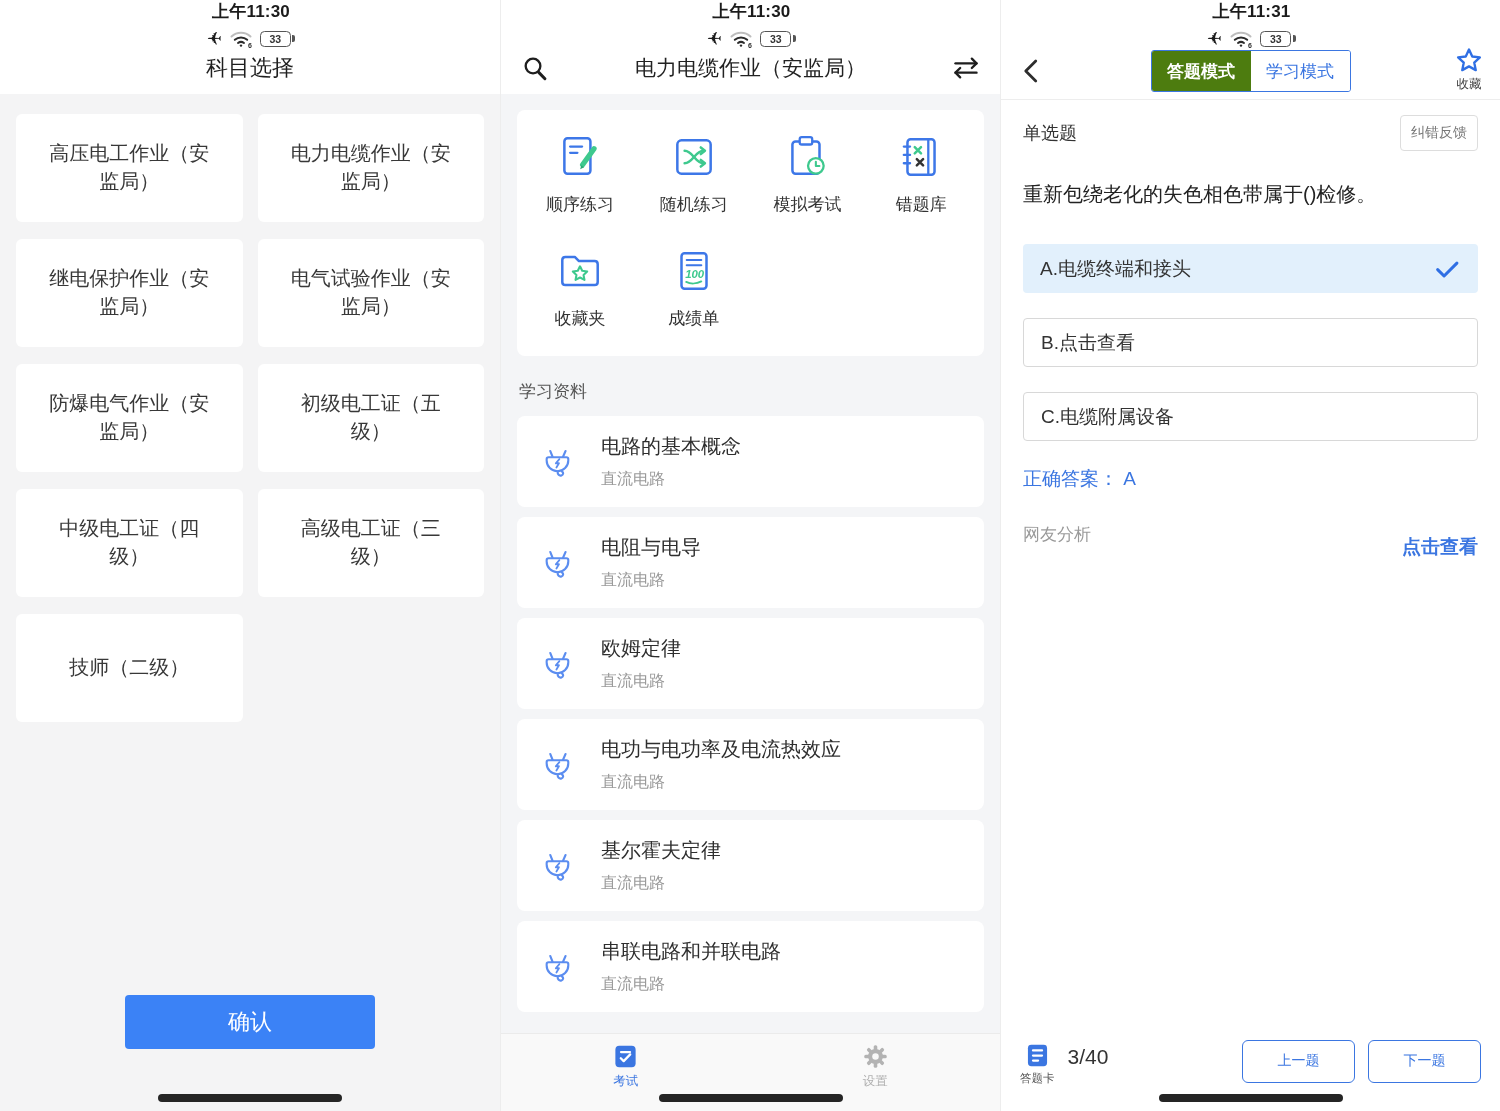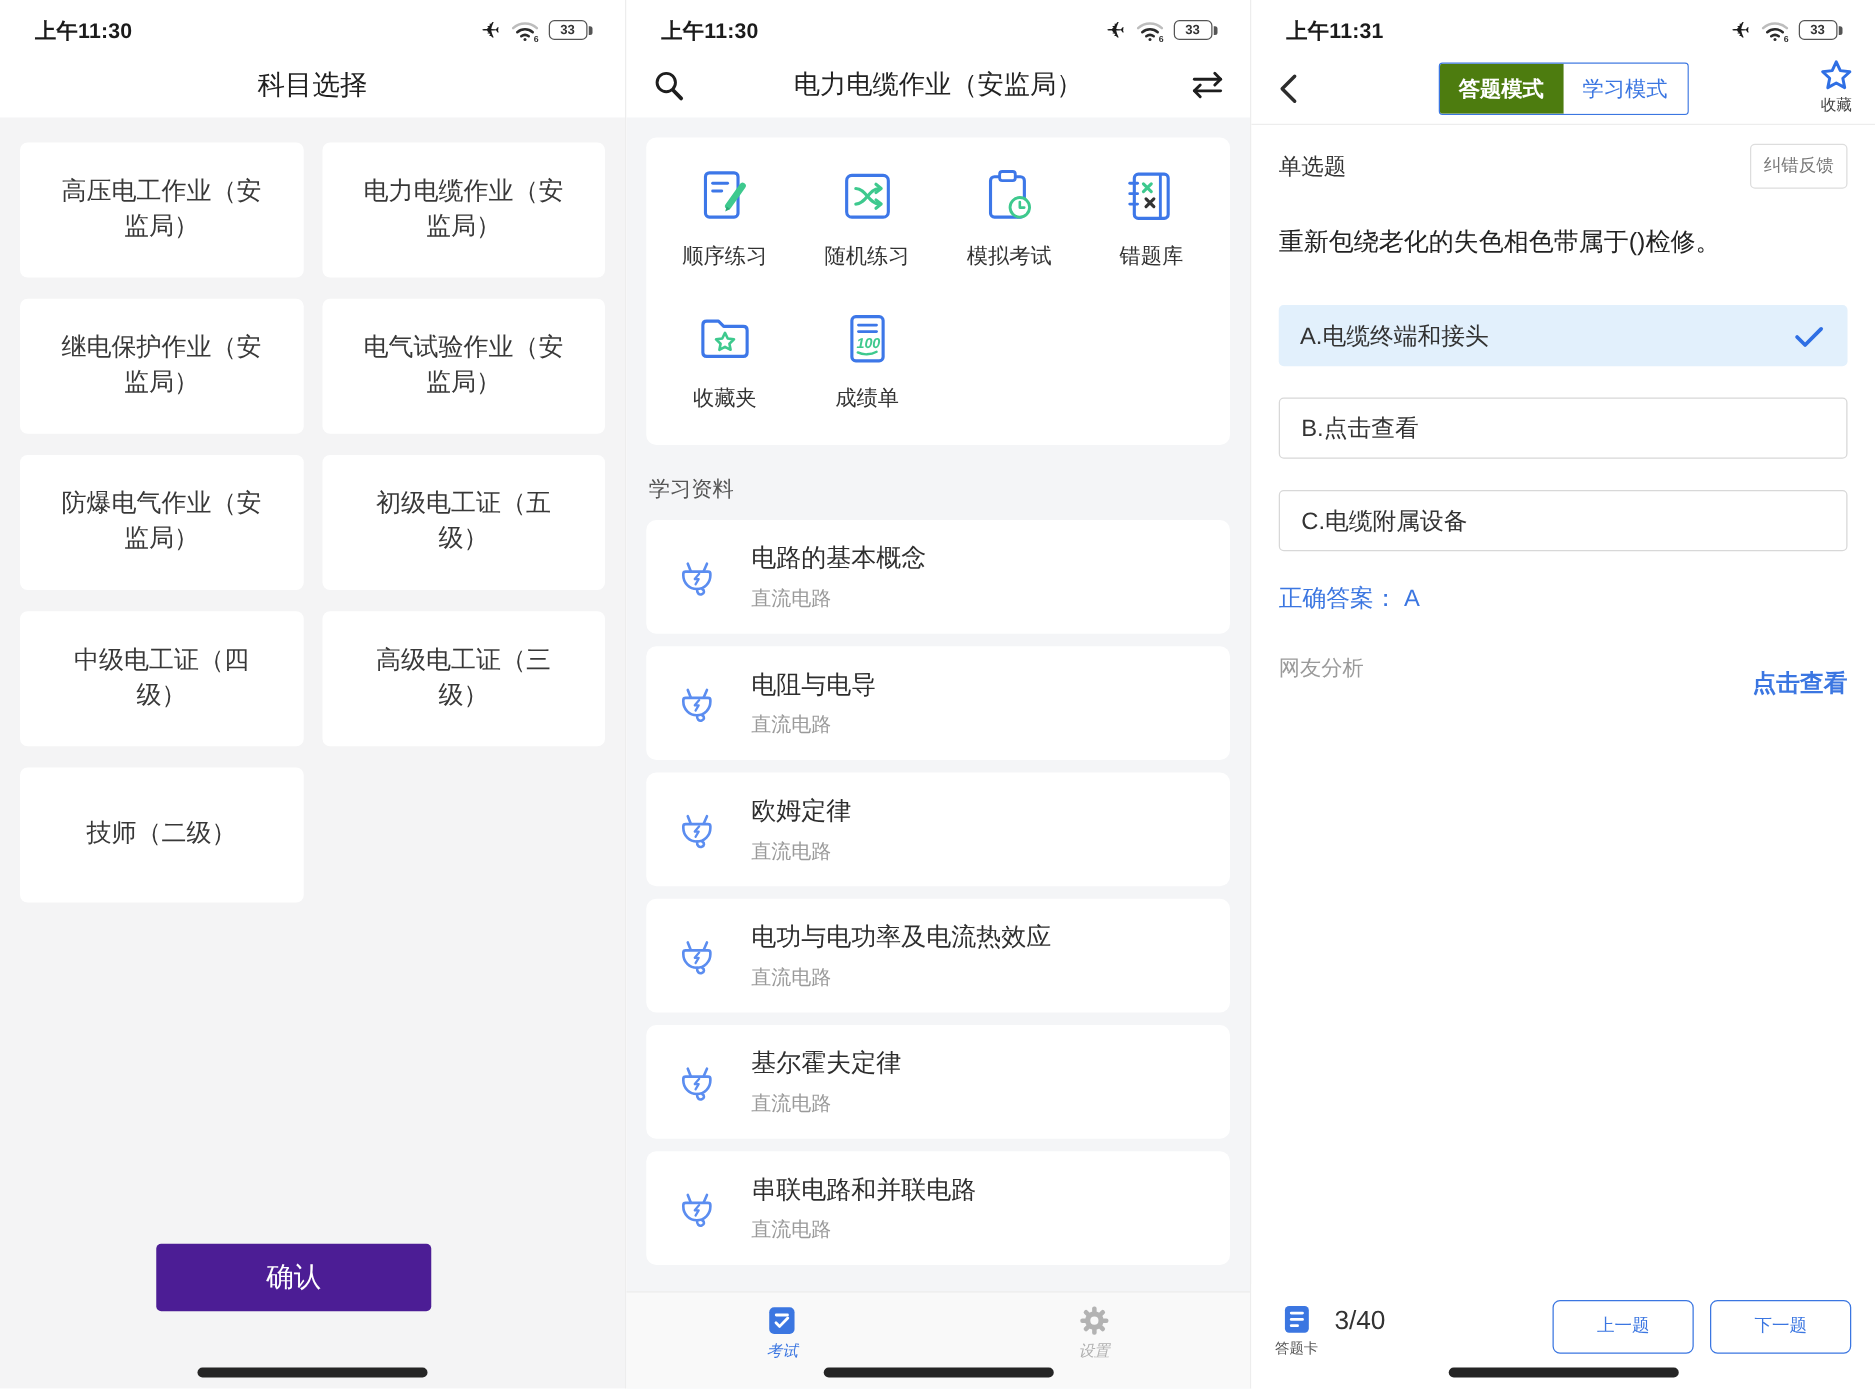--- a/index.html
+++ b/index.html
@@ -2,54 +2,54 @@
 <html><head>
 <meta charset="utf-8">
 <style>
   * { margin:0; padding:0; box-sizing:border-box; }
   html,body { width:1500px; height:1111px; }
   body { font-family:"Liberation Sans","DejaVu Sans",sans-serif; background:#fff; display:flex; }
   .screen { width:500px; height:1111px; position:relative; overflow:hidden; background:#fff; flex:0 0 500px; }
   .screen + .screen { border-left:1px solid #ededed; }
 
   
-  .status-bar { height:48px; display:flex; align-items:center; justify-content:space-between; padding:0 26px 0 28px; }
+  .status-bar { height:48px; display:flex; align-items:center; justify-content:space-between; padding:0 26px 0 28px;flex-direction:column; }
   .status-time { font-size:17px; font-weight:bold; color:#1b1b1b; letter-spacing:.2px; }
   .status-icons { display:flex; align-items:center; gap:7px; }
   .plane-glyph { font-size:18px; color:#1b1b1b; display:inline-block; transform:scaleX(-1); line-height:1; }
   .battery { display:flex; align-items:center; }
   .battery-body { width:31px; height:16px; border:1.6px solid #555; border-radius:4.5px; display:flex; align-items:center; justify-content:center; font-size:10.5px; color:#333; font-weight:bold; }
   .battery-cap { width:3px; height:7px; background:#555; border-radius:0 2px 2px 0; margin-left:1.5px; }
 
   .home-indicator { position:absolute; bottom:9px; left:50%; transform:translateX(-50%); width:184px; height:8px; border-radius:4px; background:#252525; }
 
   
   .s1-title { height:46px; text-align:center; font-size:22px; color:#1f1f1f; line-height:40px; }
   .s1-content { position:absolute; top:94px; bottom:0; left:0; right:0; background:#f4f4f5; padding:20px 16px; }
   .subject-grid { display:grid; grid-template-columns:1fr 1fr; column-gap:15px; row-gap:17px; }
   .subject-card { background:#fff; border-radius:6px; height:108px; display:flex; align-items:center; justify-content:center; text-align:center; font-size:20px; color:#383838; line-height:1.38; padding:0 27px; cursor:pointer; }
-  .confirm-btn { position:absolute; left:125px; top:995px; width:220px; height:54px; background:#4c1d95; border:none; border-radius:4px; color:#fff; font-size:22px; font-family:inherit; cursor:pointer; }
+  .confirm-btn { position:absolute; left:125px; top:995px; width:250px; height:54px; background:#3b82f6; border:none; border-radius:4px; color:#fff; font-size:22px; font-family:inherit; cursor:pointer; }
 
   
   .s2-nav { height:46px; position:relative; }
   .s2-nav .nav-title { text-align:center; font-size:21px; color:#222; line-height:40px; padding:0 60px; white-space:nowrap; }
   .s2-search { position:absolute; left:20px; top:6px; width:28px; height:28px; cursor:pointer; }
   .s2-swap { position:absolute; right:20px; top:6px; width:28px; height:28px; cursor:pointer; }
   .s2-content { position:absolute; top:94px; bottom:0; left:0; right:0; background:#f4f5f7; overflow:hidden; }
   .action-panel { background:#fff; margin:16px 16px 0; border-radius:8px; padding:22px 6px 26px; display:grid; grid-template-columns:repeat(4,1fr); row-gap:30px; }
   .action-item { display:flex; flex-direction:column; align-items:center; cursor:pointer; }
   .action-item svg { width:50px; height:50px; }
   .action-label { margin-top:11px; font-size:17px; color:#333; }
   .section-title { margin:24px 18px 13px; font-size:17px; color:#555; }
   .material-card { background:#fff; margin:0 16px 10px; border-radius:8px; padding:17px 20px; display:flex; align-items:center; cursor:pointer; }
   .material-icon { width:42px; height:42px; flex:0 0 42px; margin-right:22px; }
   .material-title { font-size:20px; color:#2e2e2e; }
   .material-sub { font-size:16px; color:#9a9a9a; margin-top:9px; }
   .tab-bar { position:absolute; bottom:0; left:0; right:0; height:78px; background:#f9f9f9; border-top:1px solid #ebebeb; display:flex; }
-  .tab-item { flex:1; display:flex; flex-direction:column; align-items:center; padding-top:9px; cursor:pointer;font-style:italic; }
+  .tab-item { flex:1; display:flex; flex-direction:column; align-items:center; padding-top:9px; cursor:pointer; }
   .tab-item svg { width:27px; height:27px; }
   .tab-label { font-size:12.5px; margin-top:3px; color:#b0b0b0; }
   .tab-item.active .tab-label { color:#3b76e1; }
 
   
   .s3-nav { height:52px; position:relative; border-bottom:1px solid #ededed; }
   .s3-back { position:absolute; left:16px; top:8px; width:30px; height:30px; cursor:pointer; }
   .mode-switch { position:absolute; left:50%; transform:translateX(-50%); top:2px; display:flex; border:1px solid #3b76e1; border-radius:3px; overflow:hidden; }
   .mode-seg { width:99px; height:40px; display:flex; align-items:center; justify-content:center; font-size:17px; cursor:pointer; background:#fff; color:#3b76e1; }
   .mode-seg.active { background:#4d7c0f; color:#fff;font-weight:bold; }

